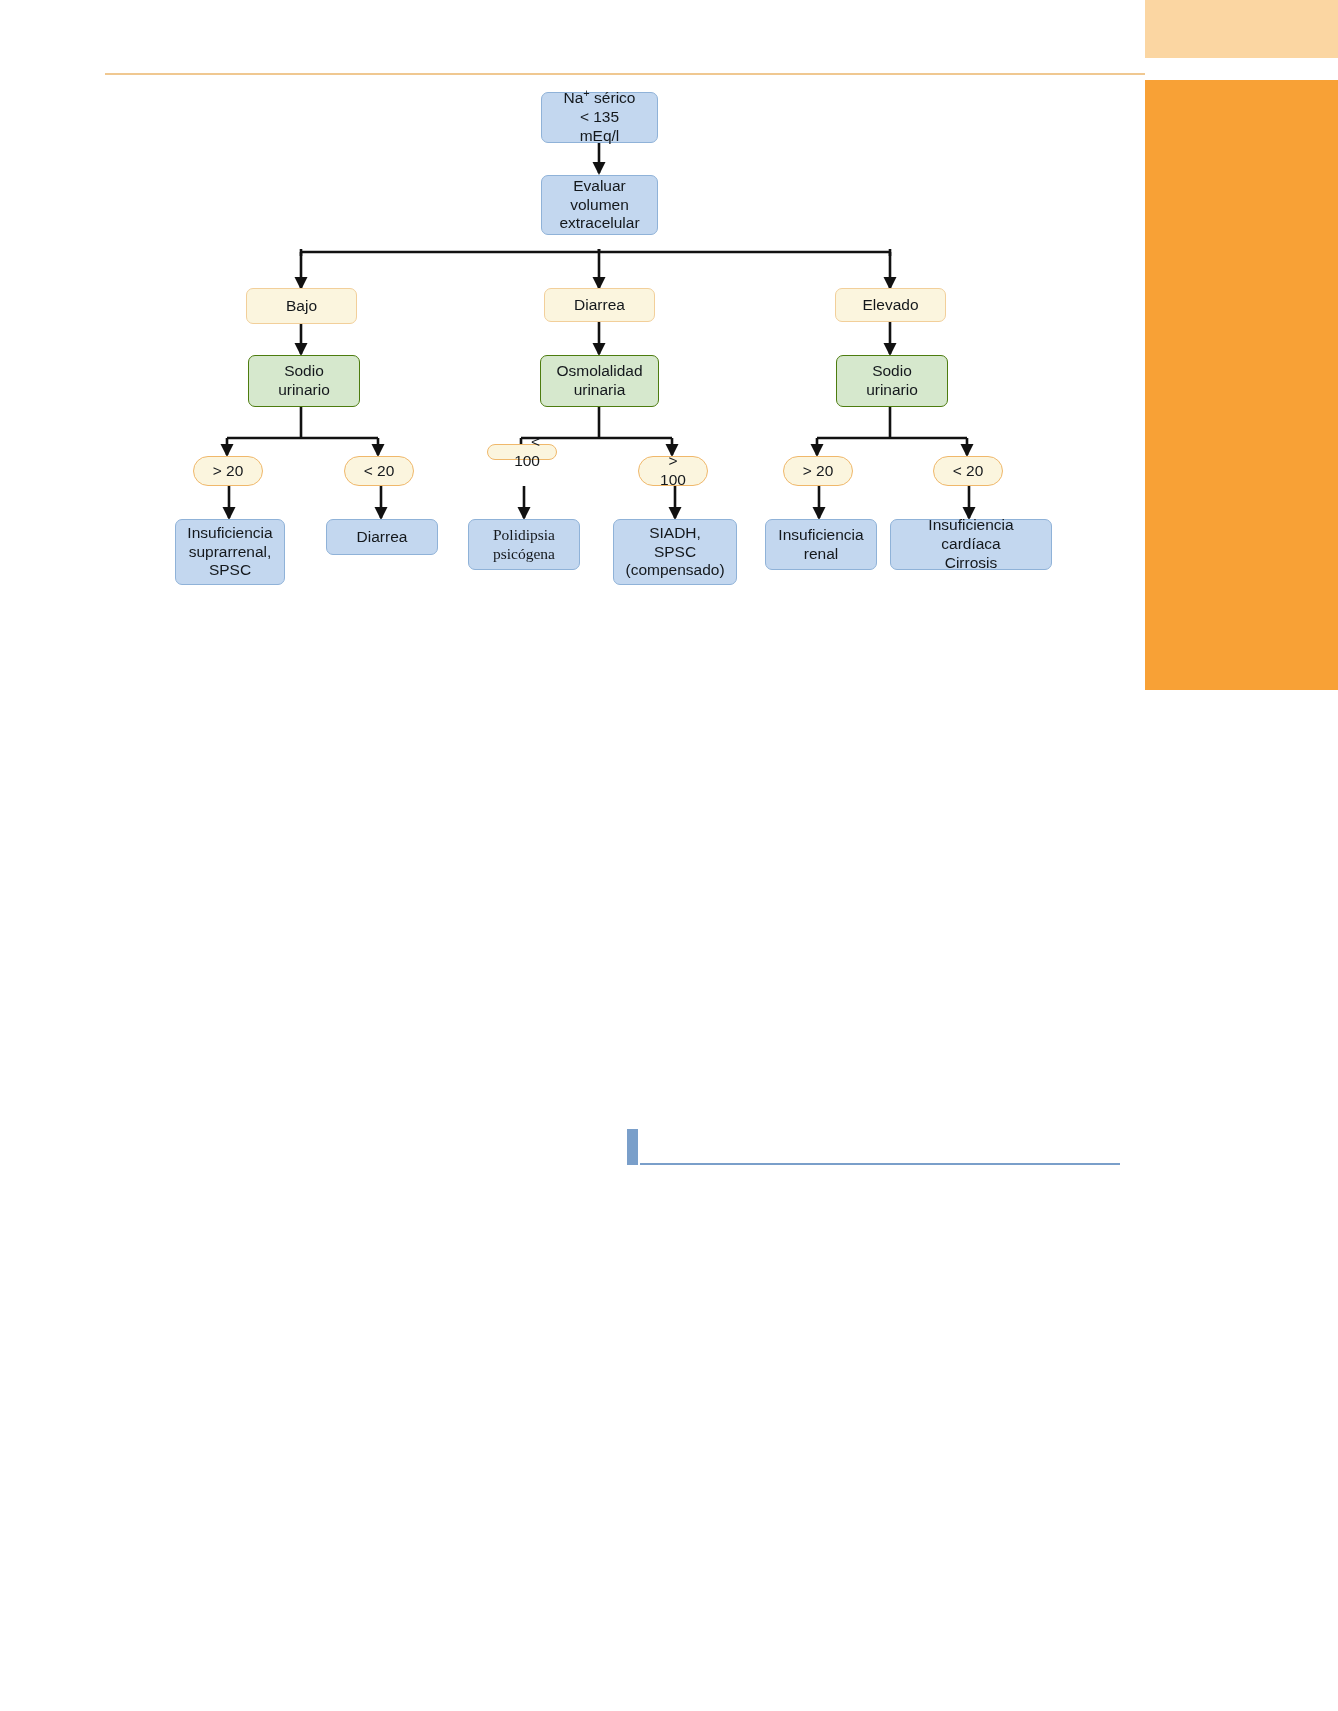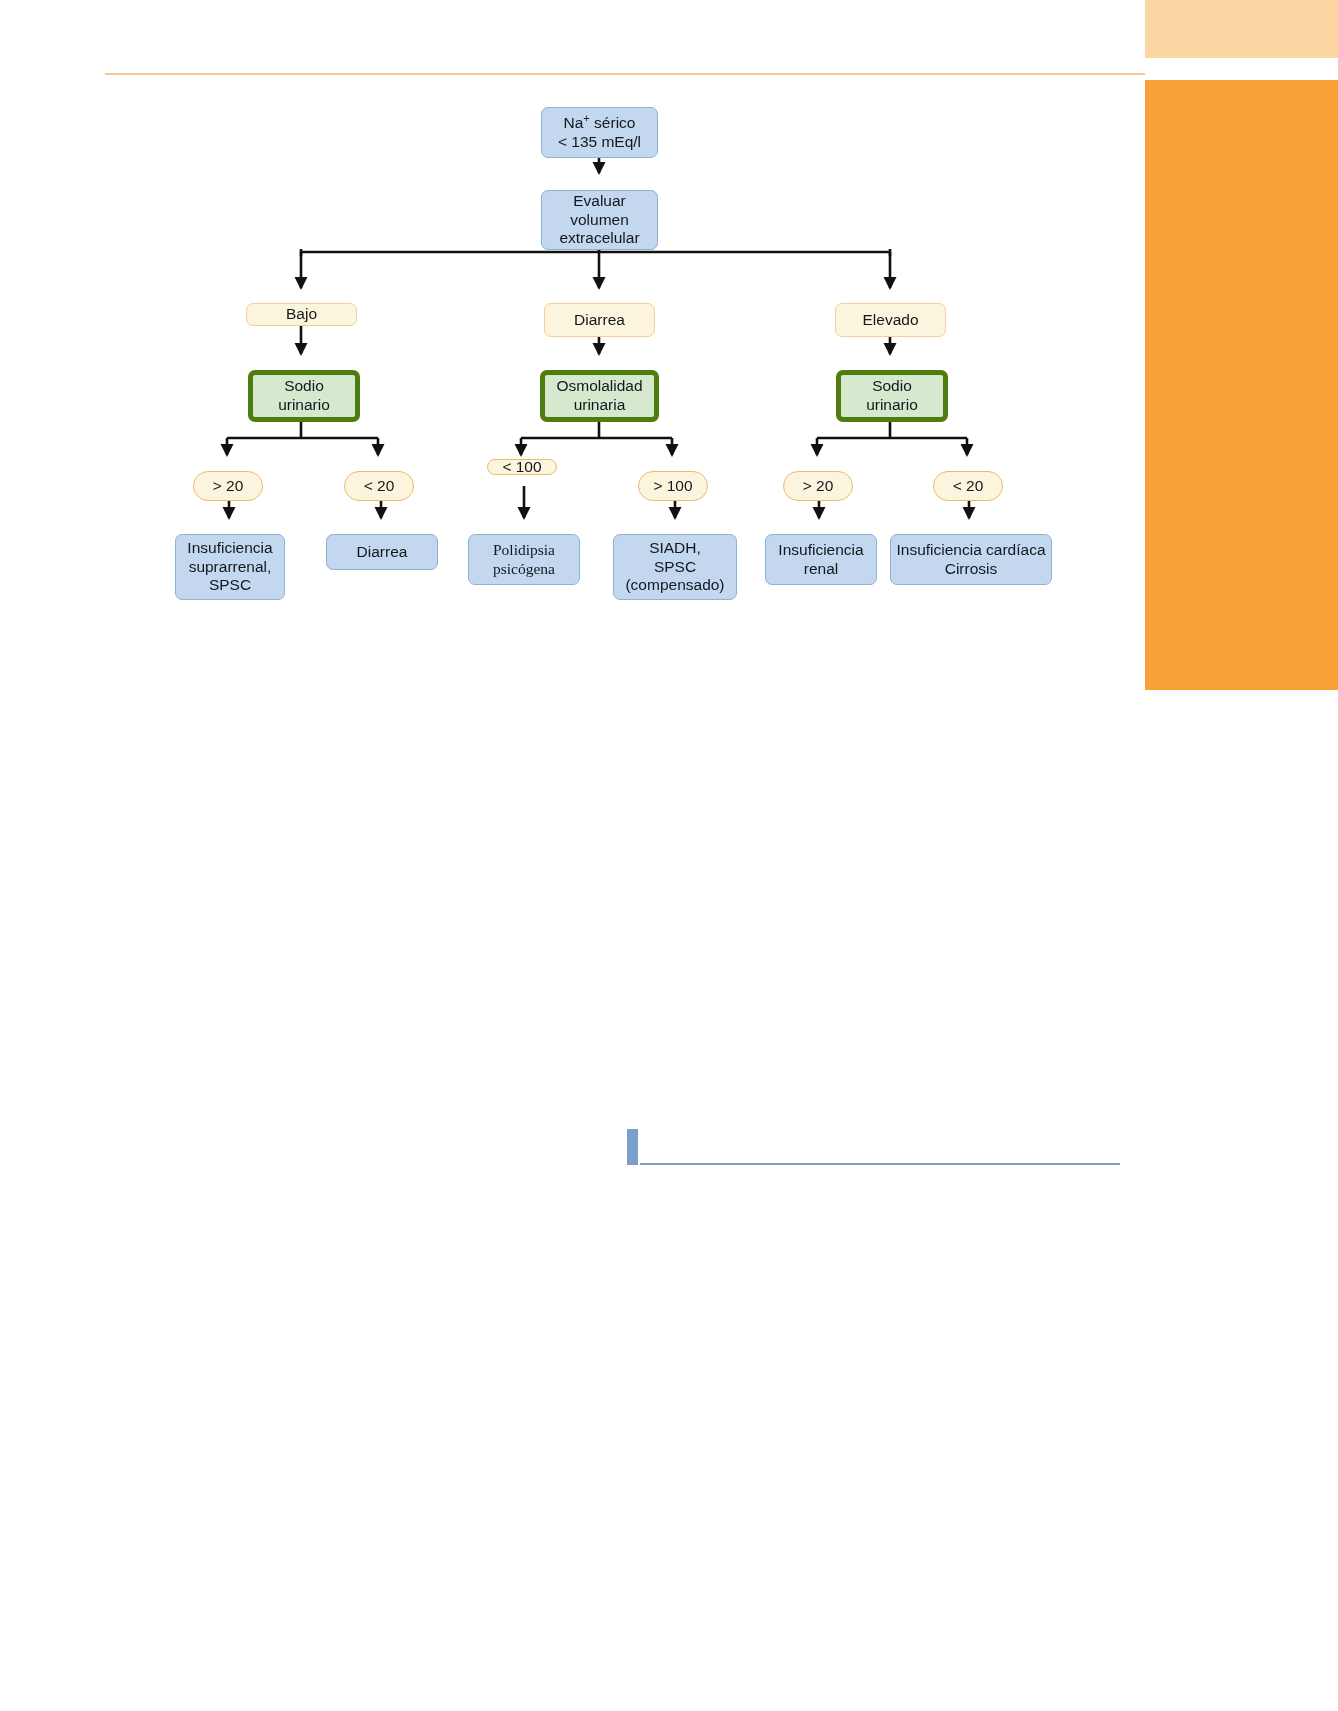--- a/index.html
+++ b/index.html
@@ -67,34 +67,33 @@
     box-sizing: border-box;
     display: flex;
     align-items: center;
     justify-content: center;
     text-align: center;
     border-radius: 7px;
     font-size: 15.5px;
     line-height: 1.22;
     color: #14181c;
     white-space: pre-line;
-    padding: 2px 1px;
-    margin-top: 15px;
+    padding: 2px 16px;
   }
   .node.blue {
     background: #c3d7ef;
     border: 1px solid #8fb2d8;
   }
   .node.yellow {
     background: #fbf5de;
     border: 1px solid #f2cf9a;
   }
   .node.green {
     background: #d6e8cd;
-    border: 5px solid #4d7c0f;
+    border: 1px solid #4d7c0f;
   }
   .node.pill {
     background: #fbf5de;
     border: 1.4px solid #f0b86b;
     border-radius: 15px;
     font-size: 15.5px;
   }
   .sup { font-size: 11px; vertical-align: super; line-height: 0; }
 </style>
 </head>
@@ -163,21 +162,21 @@
     </svg>
 
     <div class="node blue" style="left:541px; top:92px; width:117px; height:51px;">
       <span>Na<span class="sup">+</span> sérico<br>&lt; 135 mEq/l</span>
     </div>
 
     <div class="node blue" style="left:541px; top:175px; width:117px; height:60px;">Evaluar
 volumen
 extracelular</div>
 
-    <div class="node yellow" style="left:246px; top:288px; width:111px; height:23px;">Bajo</div>
+    <div class="node yellow" style="left:246px; top:288px; width:111px; height:36px;">Bajo</div>
     <div class="node yellow" style="left:544px; top:288px; width:111px; height:34px;">Diarrea</div>
     <div class="node yellow" style="left:835px; top:288px; width:111px; height:34px;">Elevado</div>
 
     <div class="node green" style="left:248px; top:355px; width:112px; height:52px;">Sodio
 urinario</div>
     <div class="node green" style="left:540px; top:355px; width:119px; height:52px;">Osmolalidad
 urinaria</div>
     <div class="node green" style="left:836px; top:355px; width:112px; height:52px;">Sodio
 urinario</div>
 

